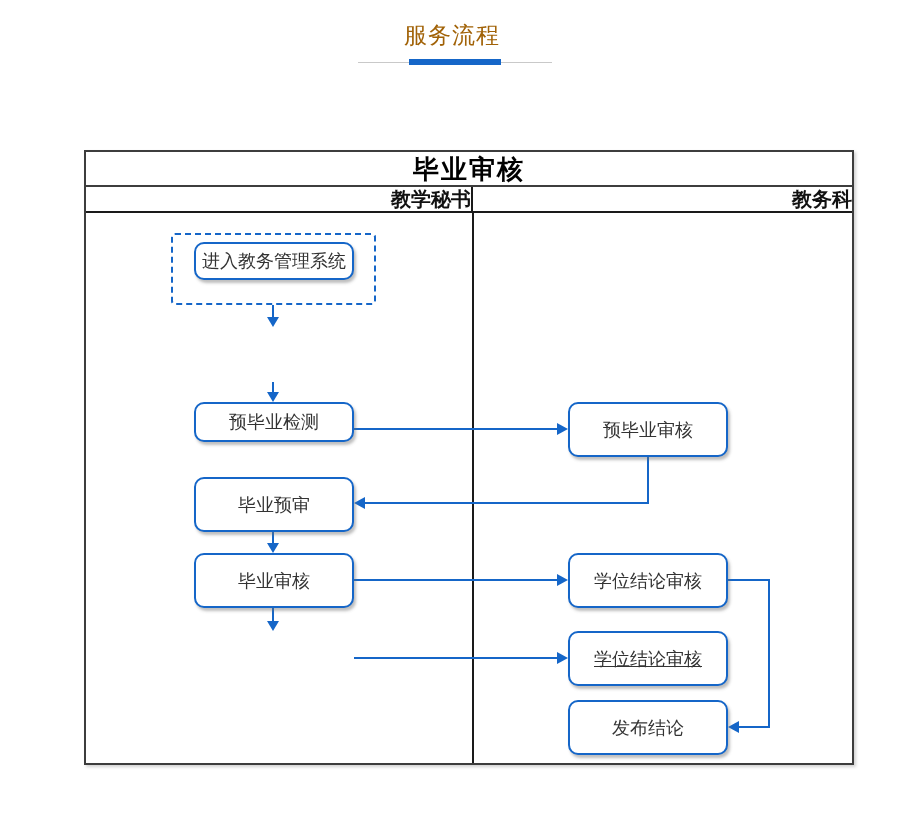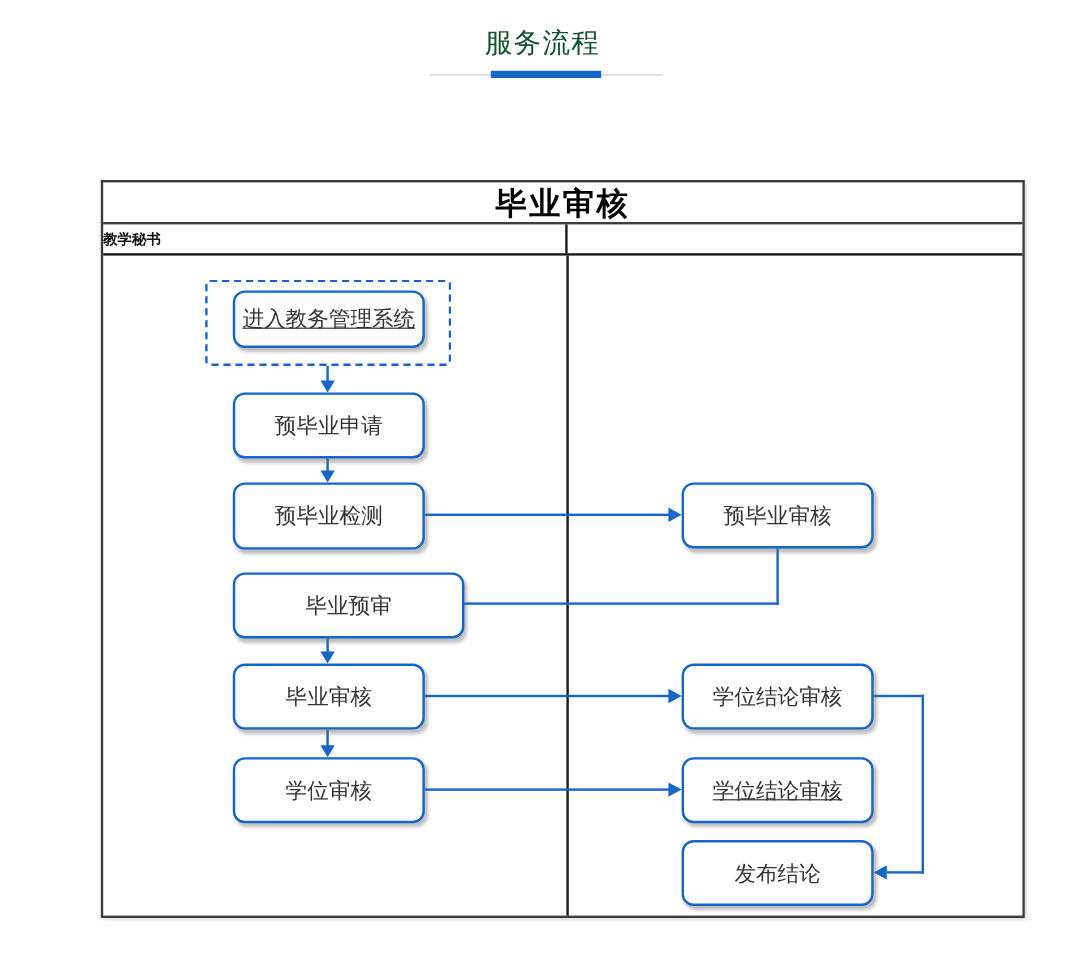--- a/index.html
+++ b/index.html
@@ -1,47 +1,47 @@
 <!DOCTYPE html>
 <html><head>
 <meta charset="utf-8">
 <style>
   * { margin:0; padding:0; box-sizing:border-box; }
   html,body { width:904px; height:813px; background:#ffffff; font-family:"Liberation Sans","DejaVu Sans",sans-serif; }
   .page { position:relative; width:904px; height:813px; background:#fff; overflow:hidden; }
 
   
   .page-title { position:absolute; top:20px; left:0; width:904px; text-align:center;
-                font-size:23px; font-weight:500; color:#14532d; letter-spacing:1px; }
+                font-size:23px; font-weight:500; color:#a16207; letter-spacing:1px; }
   .title-underline { position:absolute; top:59px; left:358px; width:194px; height:7px; }
   .title-underline .thin { position:absolute; top:3px; left:0; width:194px; height:1px; background:#c9c9c9; }
   .title-underline .accent { position:absolute; top:0; left:51px; width:92px; height:6px; background:#1566c8; }
 
   
   .diagram { position:absolute; left:84px; top:150px; width:770px; border:2px solid #3d3d3d;
              background:#fff; box-shadow:2px 2px 3px rgba(0,0,0,0.18); }
   .diagram-title { height:35px; line-height:34px; text-align:center; font-size:26px; font-weight:bold;
                    color:#000; border-bottom:2px solid #3d3d3d; letter-spacing:2px; }
   .col-headers { display:flex; height:26px; border-bottom:2px solid #1a1a1a; }
-  .col-header { line-height:25px; text-align:left; font-size:12px; font-weight:bold; color:#111; }
+  .col-header { line-height:25px; text-align:right; font-size:20px; font-weight:bold; color:#111; }
   .col-header.left { width:387px; border-right:2px solid #1a1a1a; }
   .col-header.right { flex:1; }
   .diagram-body { position:relative; height:550px; }
   .col-divider { position:absolute; left:386px; top:0; width:2px; height:550px; background:#1a1a1a; }
 
   
   .node { position:absolute; background:#fff; border:2px solid #1566c8; border-radius:10px;
           display:flex; align-items:center; justify-content:center; font-size:18px; color:#333;
           box-shadow:2px 3px 3px rgba(110,110,110,0.45); z-index:2; }
   .dashed-frame { position:absolute; left:85px; top:20px; width:205px; height:72px;
                   border:2px dashed #1566c8; border-radius:4px; background:transparent; z-index:1; }
-  .n-enter   { left:108px; top:29px;  width:160px; height:48px;text-decoration:underline; }
+  .n-enter   { left:108px; top:29px;  width:160px; height:38px; }
   .n-apply   { left:108px; top:114px; width:160px; height:55px; }
-  .n-check   { left:108px; top:189px; width:160px; height:56px; }
-  .n-preview { left:108px; top:264px; width:193px; height:55px; }
+  .n-check   { left:108px; top:189px; width:160px; height:40px; }
+  .n-preview { left:108px; top:264px; width:160px; height:55px; }
   .n-review  { left:108px; top:340px; width:160px; height:55px; }
   .n-degree  { left:108px; top:418px; width:160px; height:55px; }
   .n-audit   { left:482px; top:189px; width:160px; height:55px;text-align:center; }
   .n-gconc   { left:482px; top:340px; width:160px; height:55px; }
   .n-dconc   { left:482px; top:418px; width:160px; height:55px;text-decoration:underline; }
   .n-publish { left:482px; top:487px; width:160px; height:55px;font-family:Liberation Serif, serif; }
 
   
   .line { position:absolute; background:#1566c8; z-index:1; }
   .arr { position:absolute; width:0; height:0; z-index:1; }
@@ -58,32 +58,31 @@
   <div class="title-underline">
     <div class="thin"></div>
     <div class="accent"></div>
   </div>
 
   <div class="diagram">
     <div class="diagram-title">毕业审核</div>
 
     <div class="col-headers">
       <div class="col-header left">教学秘书</div>
+      <div class="col-header right">教务科</div>
     </div>
 
     <div class="diagram-body">
       <div class="col-divider"></div>
 
       <div class="dashed-frame"></div>
       <div class="node n-enter">进入教务管理系统</div>
-      <div class="node n-apply">预毕业申请</div>
       <div class="node n-check">预毕业检测</div>
       <div class="node n-preview">毕业预审</div>
       <div class="node n-review">毕业审核</div>
-      <div class="node n-degree">学位审核</div>
       <div class="node n-audit">预毕业审核</div>
       <div class="node n-gconc">学位结论审核</div>
       <div class="node n-dconc">学位结论审核</div>
       <div class="node n-publish">发布结论</div>
 
       <div class="line" style="left:186px; top:92px; width:2px; height:13px;"></div>
       <div class="arr arr-down" style="left:181px; top:104px;"></div>
 
       <div class="line" style="left:186px; top:169px; width:2px; height:11px;"></div>
       <div class="arr arr-down" style="left:181px; top:179px;"></div>

